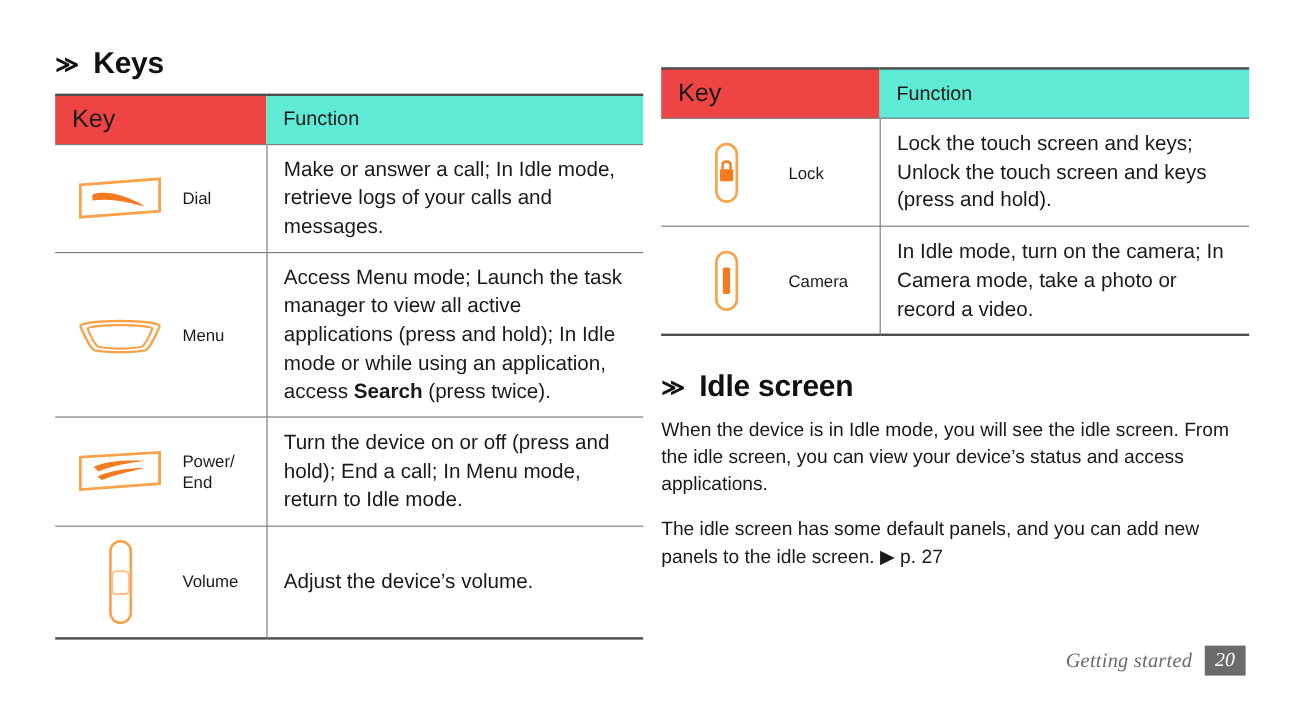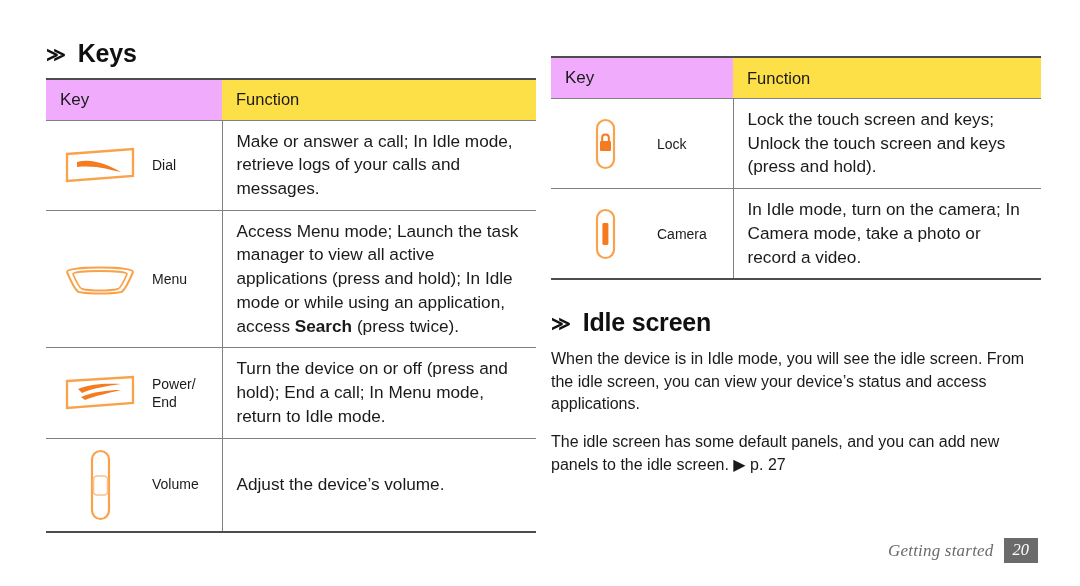--- a/index.html
+++ b/index.html
@@ -61,32 +61,32 @@
     border-collapse: collapse;
     width: 100%;
     table-layout: fixed;
   }
   table.keytable td, table.keytable th {
     vertical-align: middle;
     padding: 0;
   }
 
   .thead-key {
-    background: #f0abfc;
-    font-size: 17px;
+    background: #ef4444;
+    font-size: 21px;
     font-weight: normal;
     color: #1a1a1a;
     text-align: left;
     padding: 7px 0 7px 14px !important;
     height: 26px;
     border-top: 2.4px solid #4d4d4d;
     border-bottom: 1.6px solid #808080;
   }
   .thead-func {
-    background: #fde047;
+    background: #5eead4;
     font-size: 16.5px;
     font-weight: normal;
     color: #1a1a1a;
     text-align: left;
     padding: 7px 0 7px 14px !important;
     height: 26px;
     border-top: 2.4px solid #4d4d4d;
     border-bottom: 1.6px solid #808080;
     margin-left: 40px;
   }

